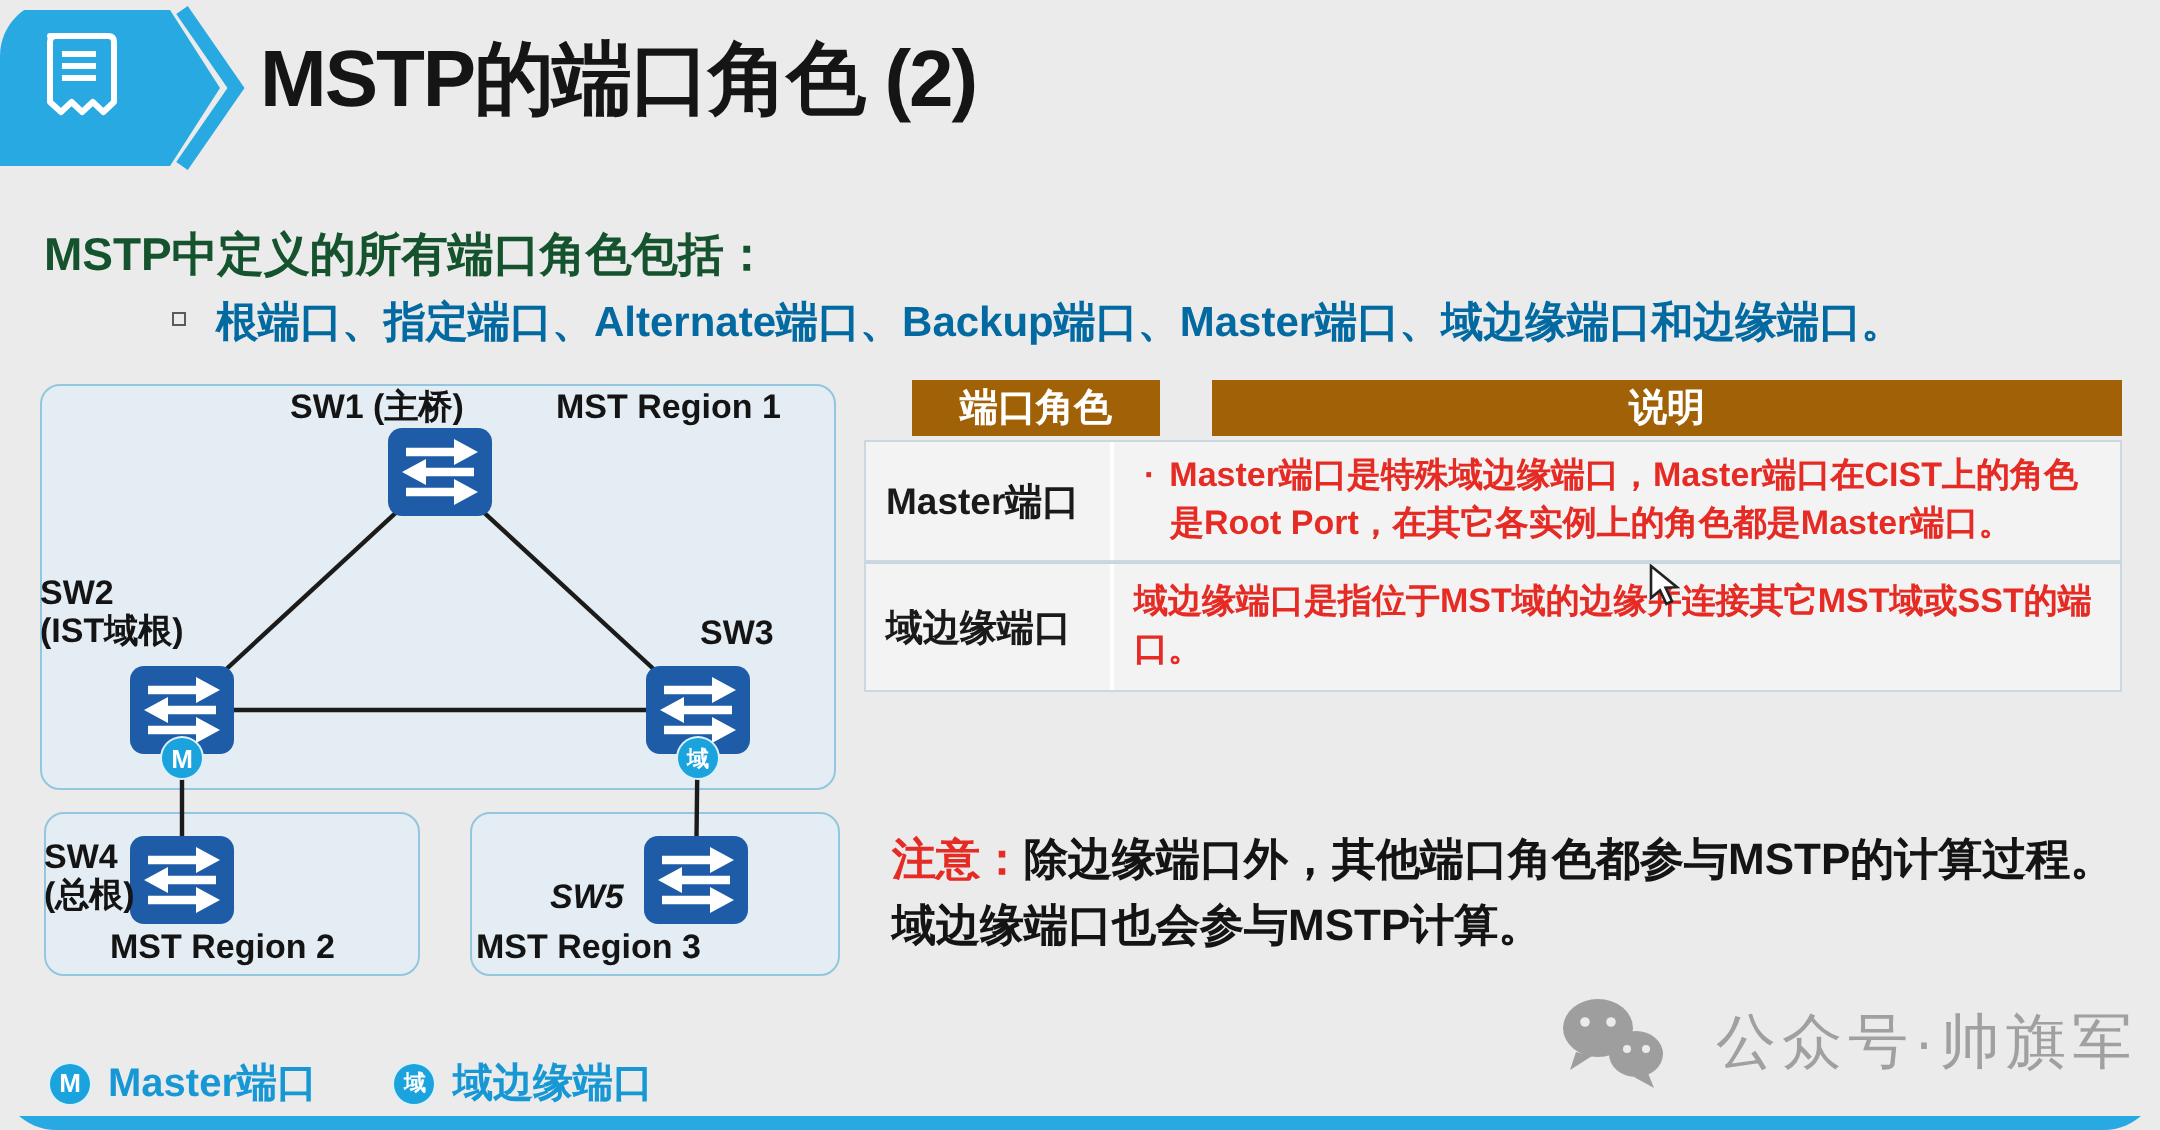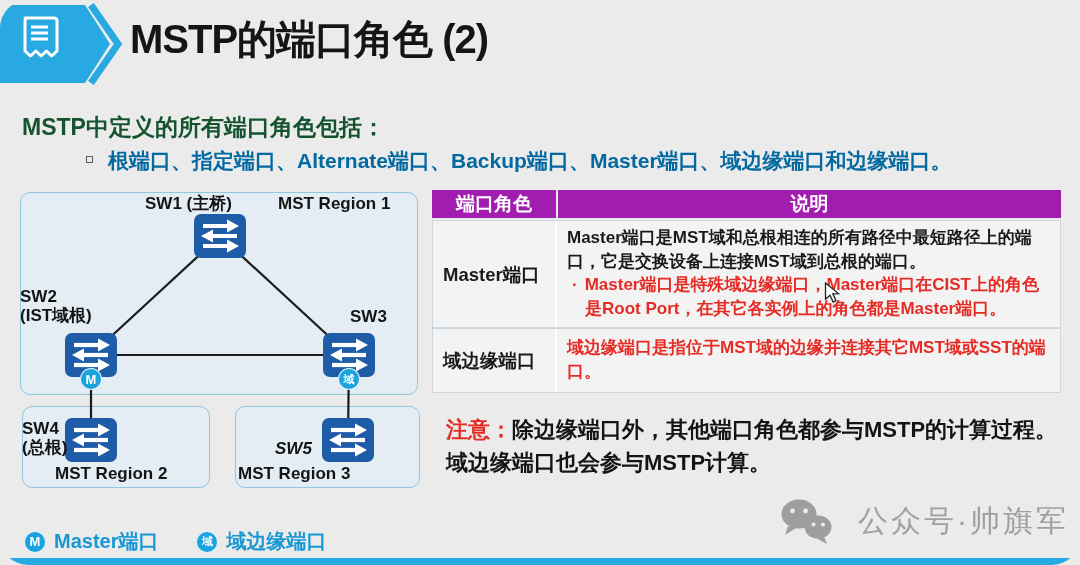--- a/index.html
+++ b/index.html
@@ -36,21 +36,21 @@
   .r2-label  { left:35px; top:274px; width:150px; }
   .r3-label  { left:218px; top:274px; width:135px; }
   .badge { position:absolute; width:22px; height:22px; border-radius:50%; background:#1aa3dd; border:1px solid rgba(255,255,255,.85);
            color:#fff; font-weight:700; font-size:13px; display:flex; align-items:center; justify-content:center; }
   .m-badge { left:60px; top:178px; }
   .domain-badge { left:318px; top:178px; font-size:11px; }
 
   
   .role-table { position:absolute; left:432px; top:190px; width:629px; }
   .t-header { display:flex; height:28px; margin-bottom:2px; }
-  .t-hcell { background:#a21caf; color:#fff; font-size:19px; font-weight:700; display:flex; align-items:center; justify-content:center; }
+  .t-hcell { background:#a16207; color:#fff; font-size:19px; font-weight:700; display:flex; align-items:center; justify-content:center;margin-left:24px; }
   .t-hcell.c1 { width:124px; margin-right:2px; }
   .t-hcell.c2 { flex:1; }
   .t-row { display:flex; background:#f3f3f3; border:1px solid #ccd8e0; border-top:none; }
   .t-row.first { border-top:1px solid #ccd8e0; }
   .t-row + .t-row { border-top:1.5px solid #c9d6de; }
   .t-c1 { width:124px; border-right:2px solid #fff; display:flex; align-items:center; padding-left:10px;
           font-size:18.5px; font-weight:600; color:#1a1a1a; }
   .t-c2 { flex:1; padding:5px 8px 6px 10px; }
   .t-desc { font-size:17px; line-height:23.5px; font-weight:600; color:#1a1a1a; }
   .t-point { font-size:17px; line-height:24px; font-weight:700; color:#e52b24; padding-left:18px; text-indent:-13px; }
@@ -163,21 +163,20 @@
   </div>
 
   <div class="role-table">
     <div class="t-header">
       <div class="t-hcell c1">端口角色</div>
       <div class="t-hcell c2">说明</div>
     </div>
     <div class="t-row first">
       <div class="t-c1">Master端口</div>
       <div class="t-c2">
-        <div class="t-desc">Master端口是MST域和总根相连的所有路径中最短路径上的端口，它是交换设备上连接MST域到总根的端口。</div>
         <div class="t-point">Master端口是特殊域边缘端口，Master端口在CIST上的角色是Root Port，在其它各实例上的角色都是Master端口。</div>
       </div>
     </div>
     <div class="t-row">
       <div class="t-c1">域边缘端口</div>
       <div class="t-c2">
         <div class="t-red">域边缘端口是指位于MST域的边缘并连接其它MST域或SST的端口。</div>
       </div>
     </div>
   </div>

